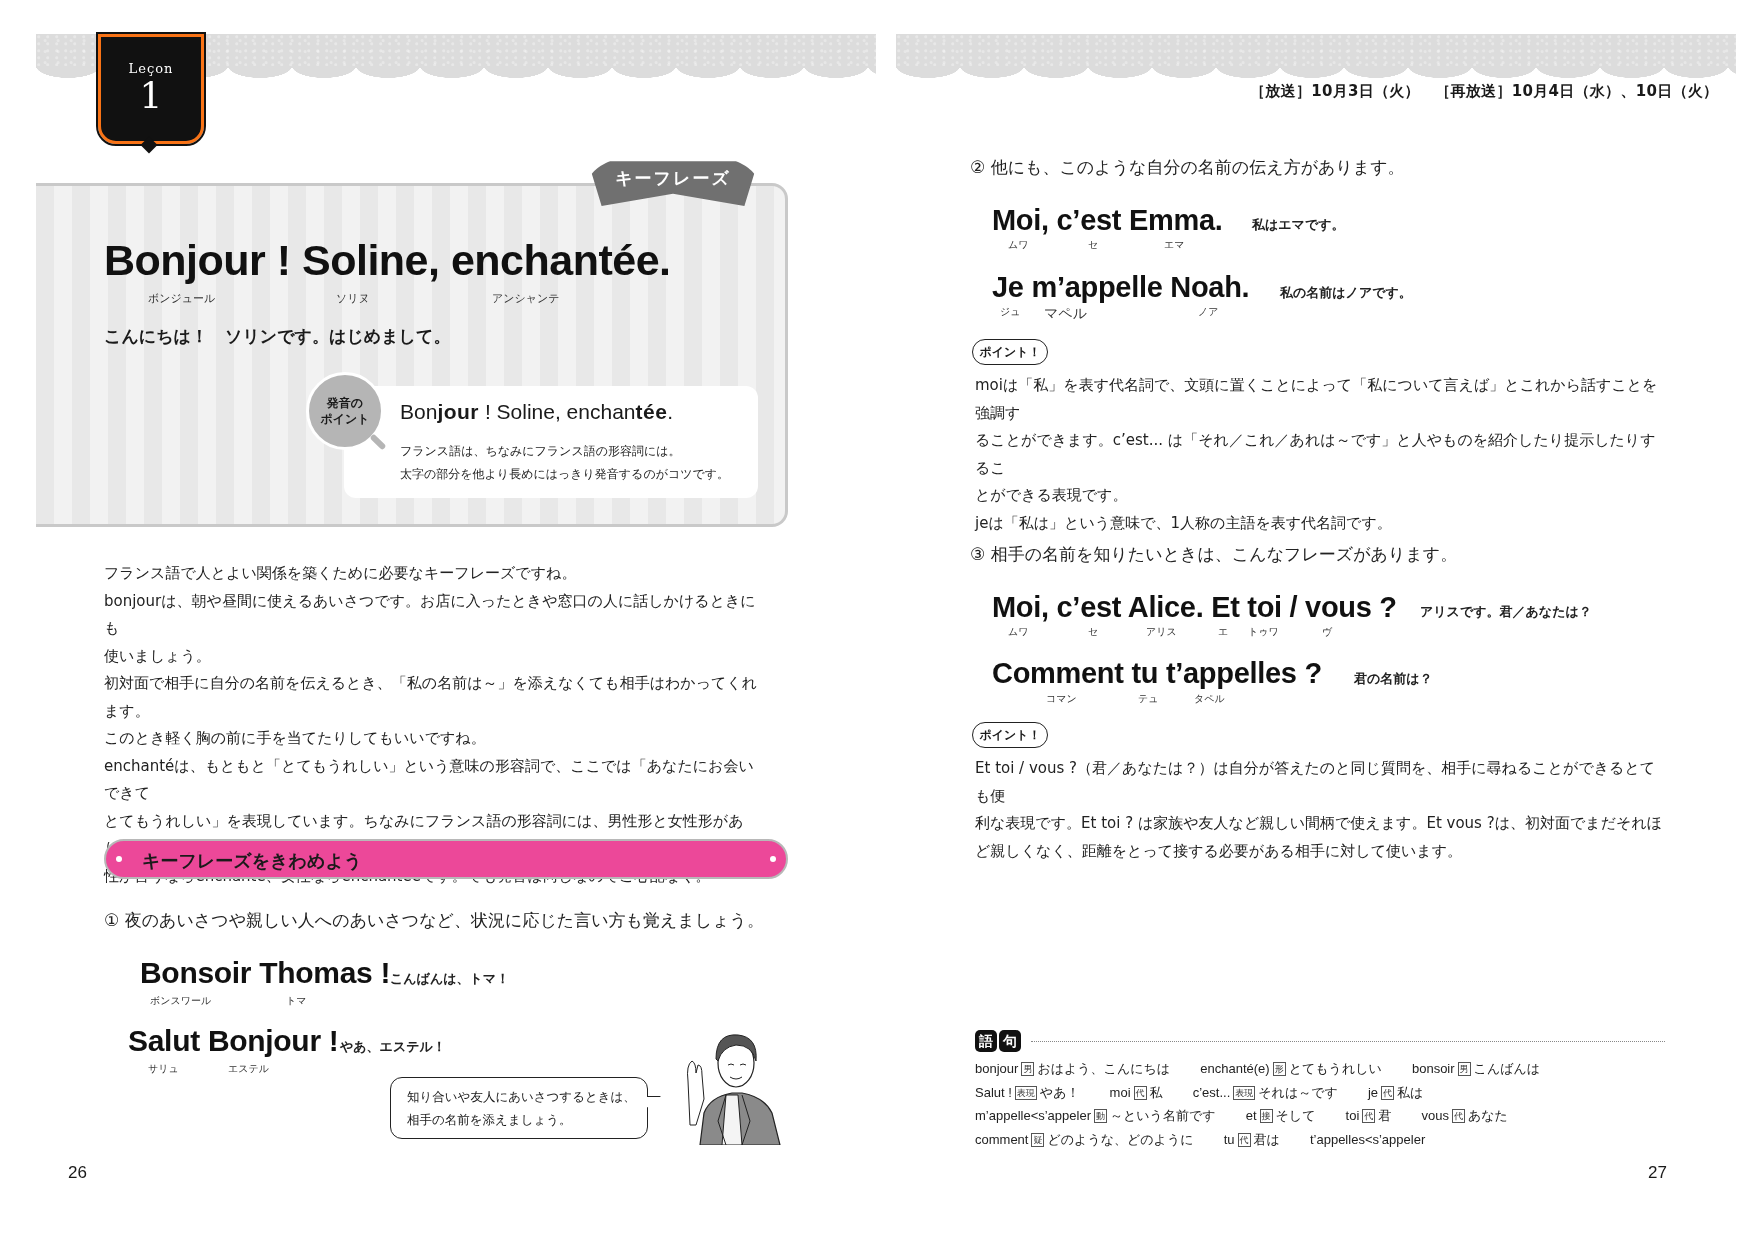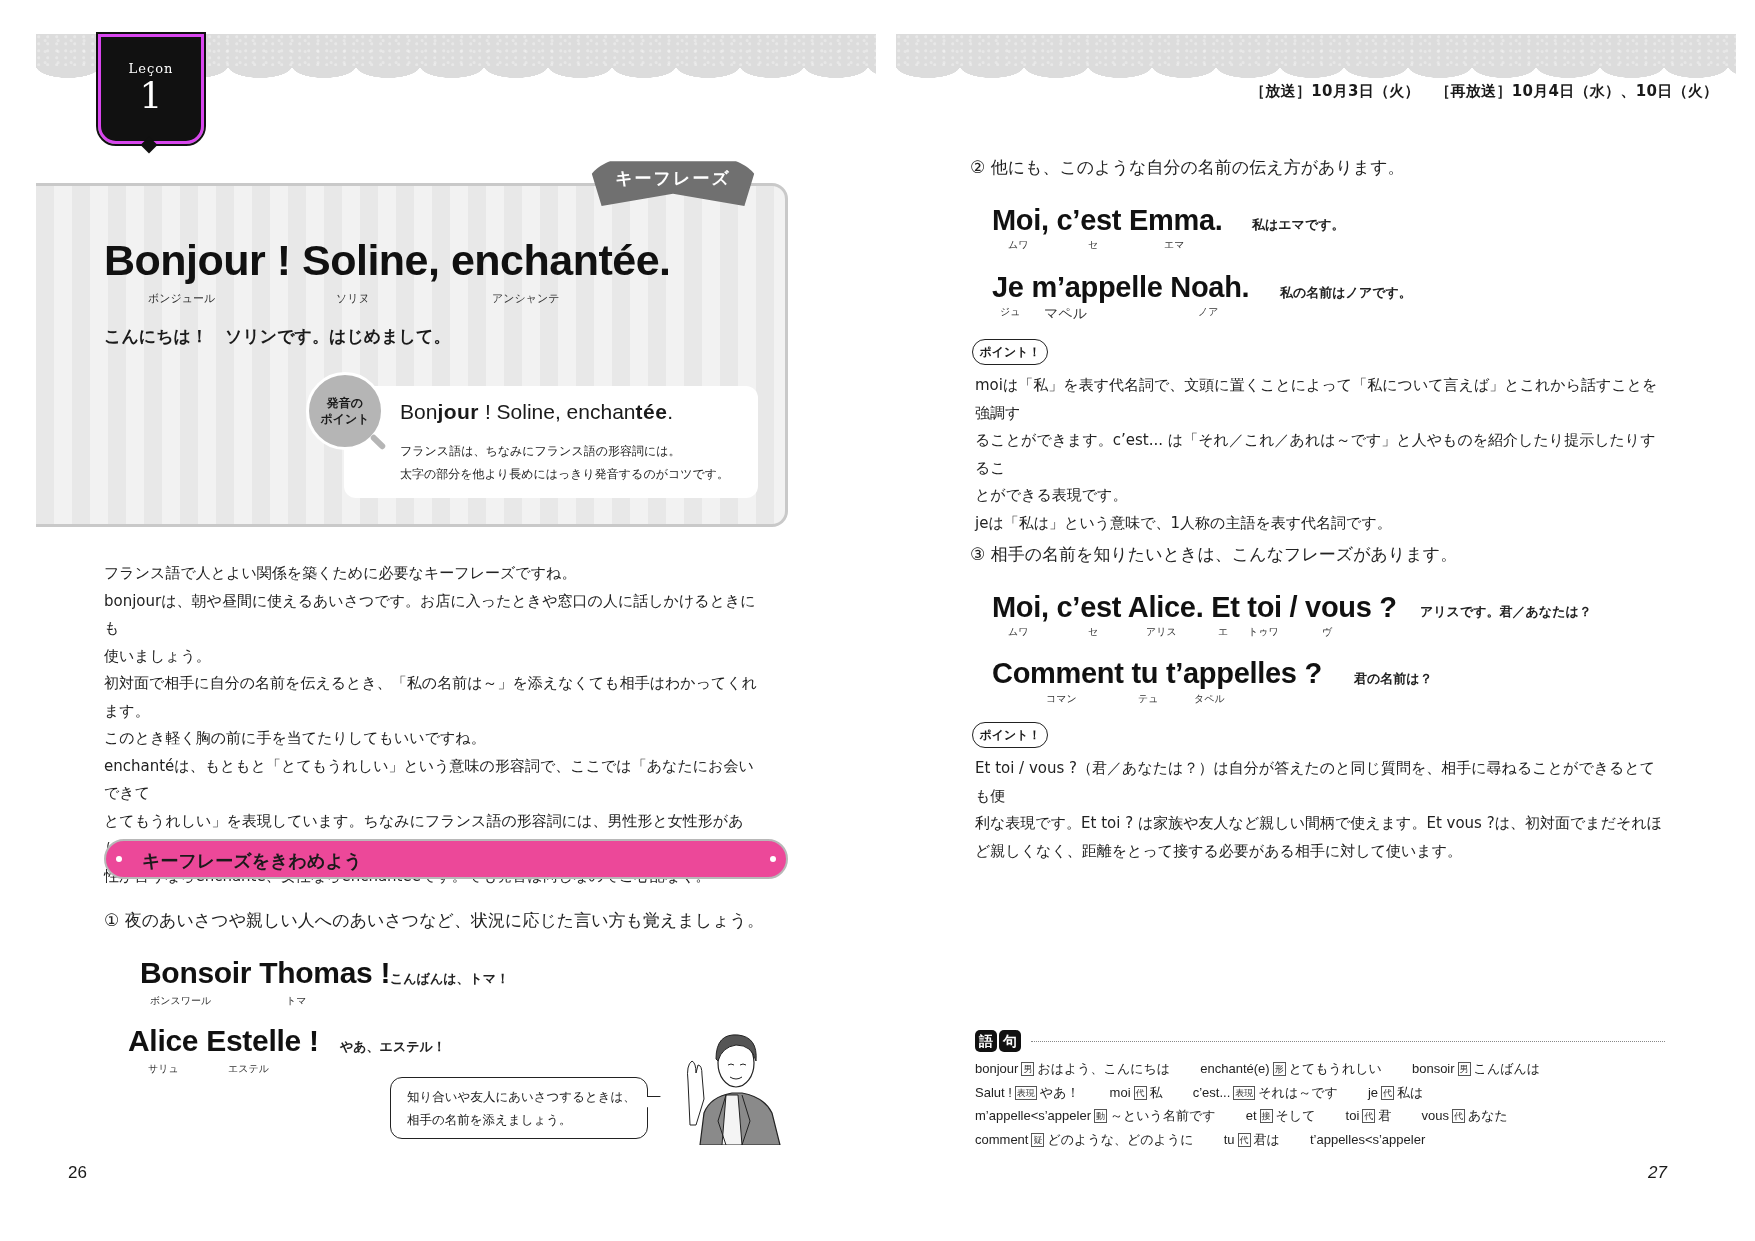--- a/index.html
+++ b/index.html
@@ -21,21 +21,21 @@
       content: ""; position: absolute; left: 0; right: 0; bottom: -10px; height: 12px;
       background: radial-gradient(ellipse 32px 12px at 32px 0, #dcdcdc 98%, transparent 100%);
       background-size: 64px 12px; background-repeat: repeat-x;
     }
     .band-left { left: 36px; width: 840px; }
     .band-right { left: 896px; width: 840px; }
 
     
     .lesson-badge {
       position: absolute; left: 98px; top: 34px; width: 100px; height: 104px;
-      background: #111; border: 3px solid #d946ef; outline: 2px solid #111;
+      background: #111; border: 3px solid #f97316; outline: 2px solid #111;
       border-radius: 0 0 18px 18px; color: #fff; text-align: center;
       z-index: 3;
     }
     .lesson-badge .lecon { font-family: "DejaVu Serif", serif; font-size: 13px; margin-top: 24px; letter-spacing: 1px; }
     .lesson-badge .num { font-family: "DejaVu Serif", serif; font-size: 36px; line-height: 40px; }
     .lesson-badge::after {
       content: ""; position: absolute; left: 42px; bottom: -10px; width: 12px; height: 12px;
       background: #111; transform: rotate(45deg);
     }
 
@@ -185,21 +185,21 @@
   <span class="dot" style="right:10px;"></span>
 </div>
 
 <div class="step" style="left:104px;top:909px;">① 夜のあいさつや親しい人へのあいさつなど、状況に応じた言い方も覚えましょう。</div>
 
 <div class="phrase" style="left:140px;top:956px;">Bonsoir Thomas !</div>
 <div class="trans" style="left:390px;top:970px;">こんばんは、トマ！</div>
 <span class="ruby" style="left:150px;top:994px;font-size:10px;">ボンスワール</span>
 <span class="ruby" style="left:286px;top:994px;font-size:10px;">トマ</span>
 
-<div class="phrase" style="left:128px;top:1024px;">Alice Estelle !</div>
+<div class="phrase" style="left:128px;top:1024px;">Salut Bonjour !</div>
 <div class="trans" style="left:340px;top:1038px;">やあ、エステル！</div>
 <span class="ruby" style="left:148px;top:1062px;font-size:10px;">サリュ</span>
 <span class="ruby" style="left:228px;top:1062px;font-size:10px;">エステル</span>
 
 <div class="speech">
   <div>知り合いや友人にあいさつするときは、</div>
   <div>相手の名前を添えましょう。</div>
 </div>
 
 <svg class="avatar" viewBox="0 0 108 120">
@@ -265,13 +265,13 @@
   <p>利な表現です。Et toi ? は家族や友人など親しい間柄で使えます。Et vous ?は、初対面でまだそれほ</p>
   <p>ど親しくなく、距離をとって接する必要がある相手に対して使います。</p>
 </div>
 
 <div class="vocab-head">
   <span class="k">語</span><span class="k">句</span>
   <span class="dots"></span>
 </div>
 <div class="vocab-body" id="vocab-list"><span class="vocab-item"><span class="w">bonjour</span><span class="pos">男</span><span>おはよう、こんにちは</span></span> <span class="vocab-item"><span class="w">enchanté(e)</span><span class="pos">形</span><span>とてもうれしい</span></span> <span class="vocab-item"><span class="w">bonsoir</span><span class="pos">男</span><span>こんばんは</span></span> <span class="vocab-item"><span class="w">Salut !</span><span class="pos">表現</span><span>やあ！</span></span> <span class="vocab-item"><span class="w">moi</span><span class="pos">代</span><span>私</span></span> <span class="vocab-item"><span class="w">c’est...</span><span class="pos">表現</span><span>それは～です</span></span> <span class="vocab-item"><span class="w">je</span><span class="pos">代</span><span>私は</span></span> <span class="vocab-item"><span class="w">m’appelle&lt;s’appeler</span><span class="pos">動</span><span>～という名前です</span></span> <span class="vocab-item"><span class="w">et</span><span class="pos">接</span><span>そして</span></span> <span class="vocab-item"><span class="w">toi</span><span class="pos">代</span><span>君</span></span> <span class="vocab-item"><span class="w">vous</span><span class="pos">代</span><span>あなた</span></span> <span class="vocab-item"><span class="w">comment</span><span class="pos">疑</span><span>どのような、どのように</span></span> <span class="vocab-item"><span class="w">tu</span><span class="pos">代</span><span>君は</span></span> <span class="vocab-item"><span class="w">t’appelles&lt;s’appeler</span></span> </div>
 
-<div class="page-num" style="left:1648px;font-style:italic;">27</div>
+<div class="page-num" style="left:1648px;">27</div>
 
 </body></html>

